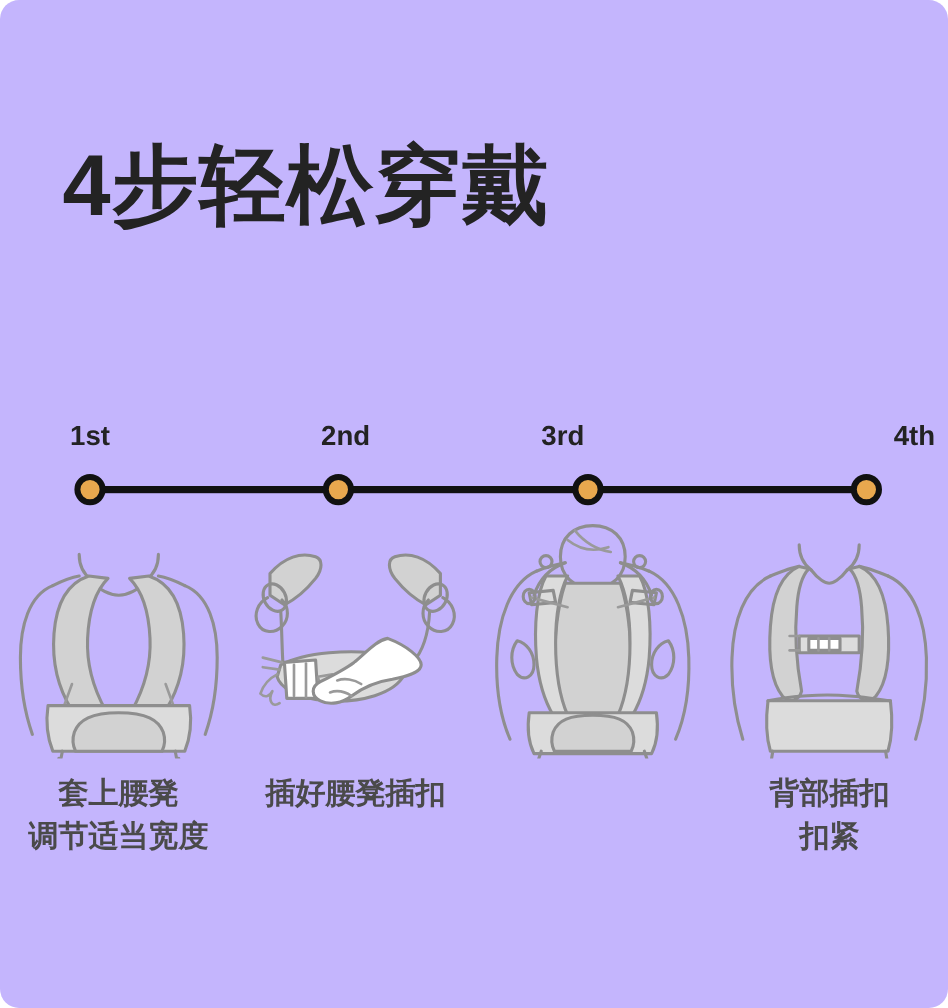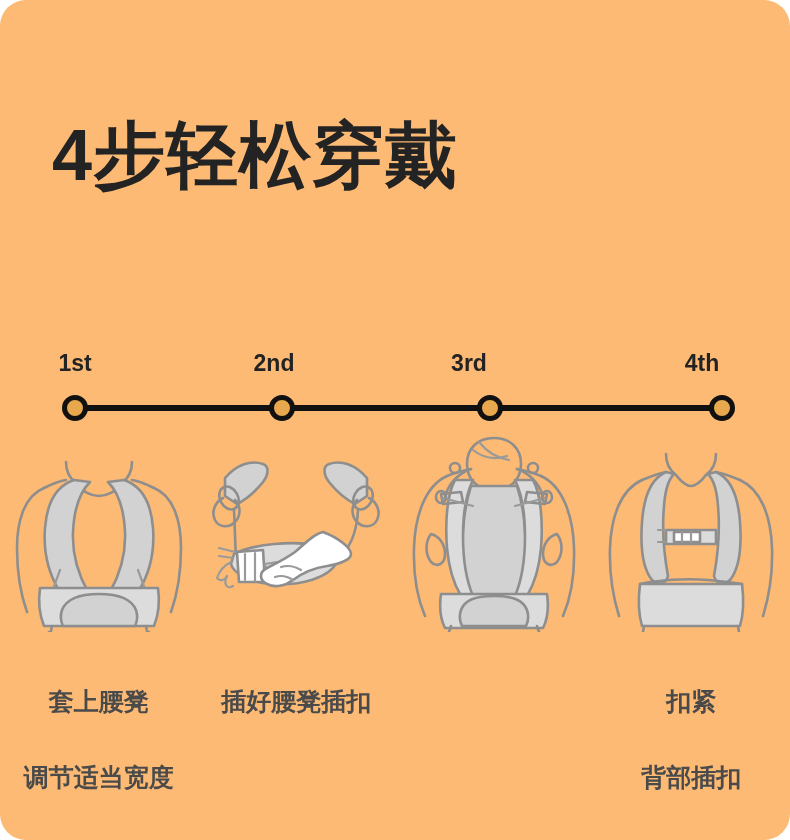--- a/index.html
+++ b/index.html
@@ -10,22 +10,22 @@
   body {
     width: 790px;
     height: 840px;
     font-family: "Liberation Sans", "DejaVu Sans", sans-serif;
     overflow: hidden;
   }
   #page {
     position: relative;
     width: 790px;
     height: 840px;
-    background: #fdba74;
-    border-radius: 26px;
+    background: #c4b5fd;
+    border-radius: 16px;
     overflow: hidden;
   }
 
   
   #page-title {
     position: absolute;
     left: 52px;
     top: 118px;
     font-size: 72px;
     line-height: 1.05;
@@ -93,21 +93,21 @@
   .step-art svg { display: block; }
   .step-caption {
     margin-top: 12px;
     text-align: center;
     font-size: 25px;
     line-height: 1.42;
     font-weight: 600;
     color: #4a4a4a;
     white-space: nowrap;
   }
-  .cap-line { display: block; margin-top: 40px; }
+  .cap-line { display: block; }
 
   
   .ln {
     fill: none;
     stroke: #8e8e8e;
     stroke-width: 2.6;
     stroke-linecap: round;
     stroke-linejoin: round;
   }
   .ln-thin {
@@ -152,27 +152,27 @@
 <div id="page">
 
   <div id="page-title">4步轻松穿戴</div>
 
   <div id="timeline">
     <div id="tl-line"></div>
 
     <div class="tl-label" style="left:75px;">1st</div>
     <div class="tl-dot" style="left:75px;"></div>
 
-    <div class="tl-label" style="left:274px;">2nd</div>
+    <div class="tl-label" style="left:288px;">2nd</div>
     <div class="tl-dot" style="left:282px;"></div>
 
     <div class="tl-label" style="left:469px;text-align:center;">3rd</div>
     <div class="tl-dot" style="left:490px;"></div>
 
-    <div class="tl-label" style="left:702px;">4th</div>
+    <div class="tl-label" style="left:762px;">4th</div>
     <div class="tl-dot" style="left:722px;"></div>
   </div>
 
   <div id="steps">
 
     <div class="step">
       <div class="step-art">
         <svg viewBox="0 0 190 196" width="190" height="196">
 
           <path class="ln" d="M40 52 C20 60 13 86 13 112 C13 140 18 162 23 176"></path>
@@ -329,19 +329,19 @@
           <path class="ln-thin" d="M95 96 L95 106"></path>
 
           <path class="fl-light" d="M44 148 L146 148 C148 164 147 180 144 190 L46 190 C43 180 42 164 44 148 Z"></path>
           <path class="ln" d="M44 148 C62 144 90 142 112 144 C126 145 138 147 146 148"></path>
 
           <path class="ln" d="M48 190 L47 196"></path>
           <path class="ln" d="M142 190 L143 196"></path>
         </svg>
       </div>
       <div class="step-caption">
+        <span class="cap-line">背部插扣</span>
         <span class="cap-line">扣紧</span>
-        <span class="cap-line">背部插扣</span>
       </div>
     </div>
 
   </div>
 </div>
 
 </body></html>

